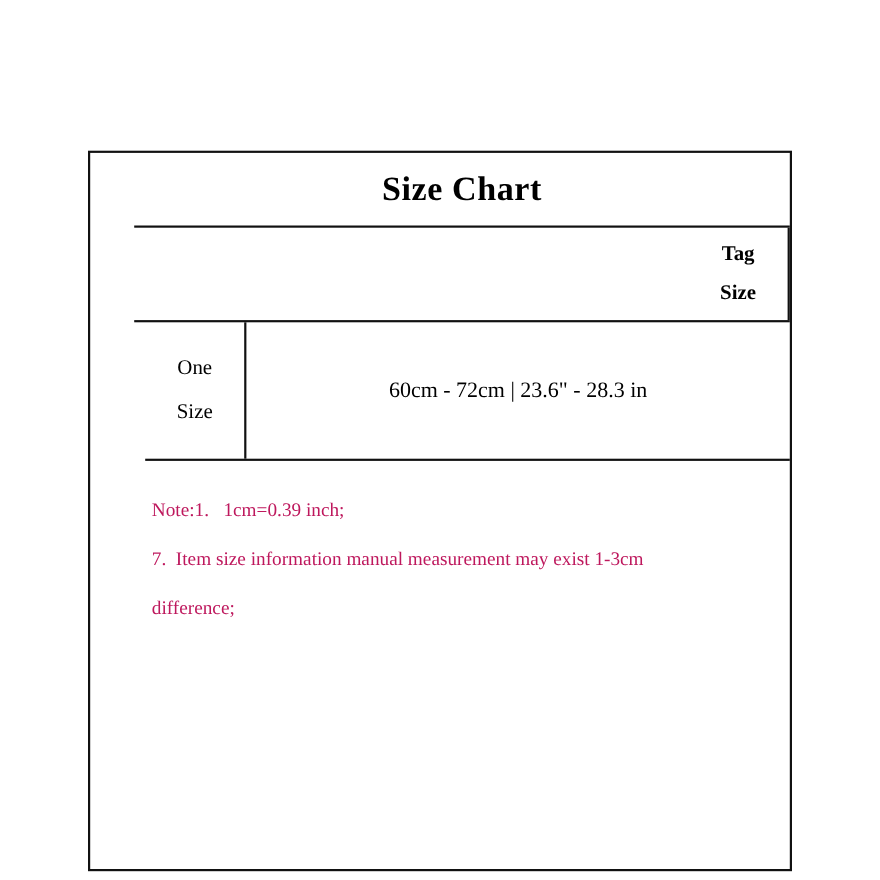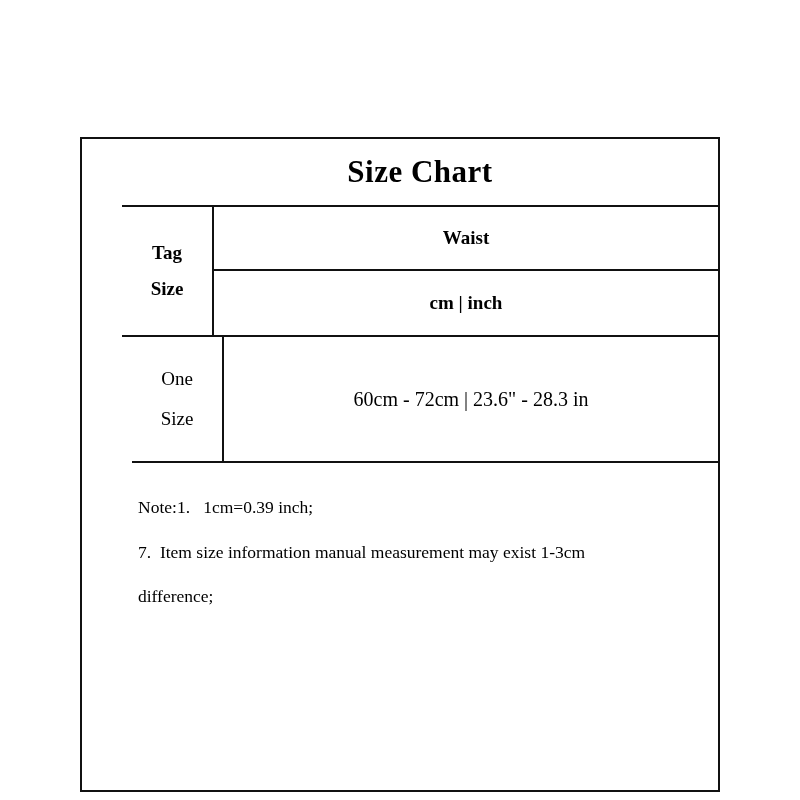--- a/index.html
+++ b/index.html
@@ -122,21 +122,21 @@
     flex: 1;
     display: flex;
     align-items: center;
     justify-content: center;
     font-size: 20px;
     box-sizing: border-box;
   }
 
   .notes {
     padding: 22px 16px 10px 16px;
-    color: #000000;
+    color: #be185d;
     font-size: 17.5px;
     line-height: 2.55;
     box-sizing: border-box;
   }
   .note-line {
     white-space: pre-wrap;
   }
 </style>
 </head>
 <body>
@@ -146,24 +146,20 @@
 
     <div class="title-row">
       <div class="title">Size Chart</div>
     </div>
 
     <div class="header-block">
       <div class="tag-cell">
         <span>Tag</span>
         <span>Size</span>
       </div>
-      <div class="right-col">
-        <div class="waist-cell">Waist</div>
-        <div class="unit-cell">cm | inch</div>
-      </div>
     </div>
 
     <div class="data-row">
       <div class="data-tag-cell">
         <span>One</span>
         <span>Size</span>
       </div>
       <div class="data-value-cell">60cm - 72cm | 23.6" - 28.3 in</div>
     </div>
 

